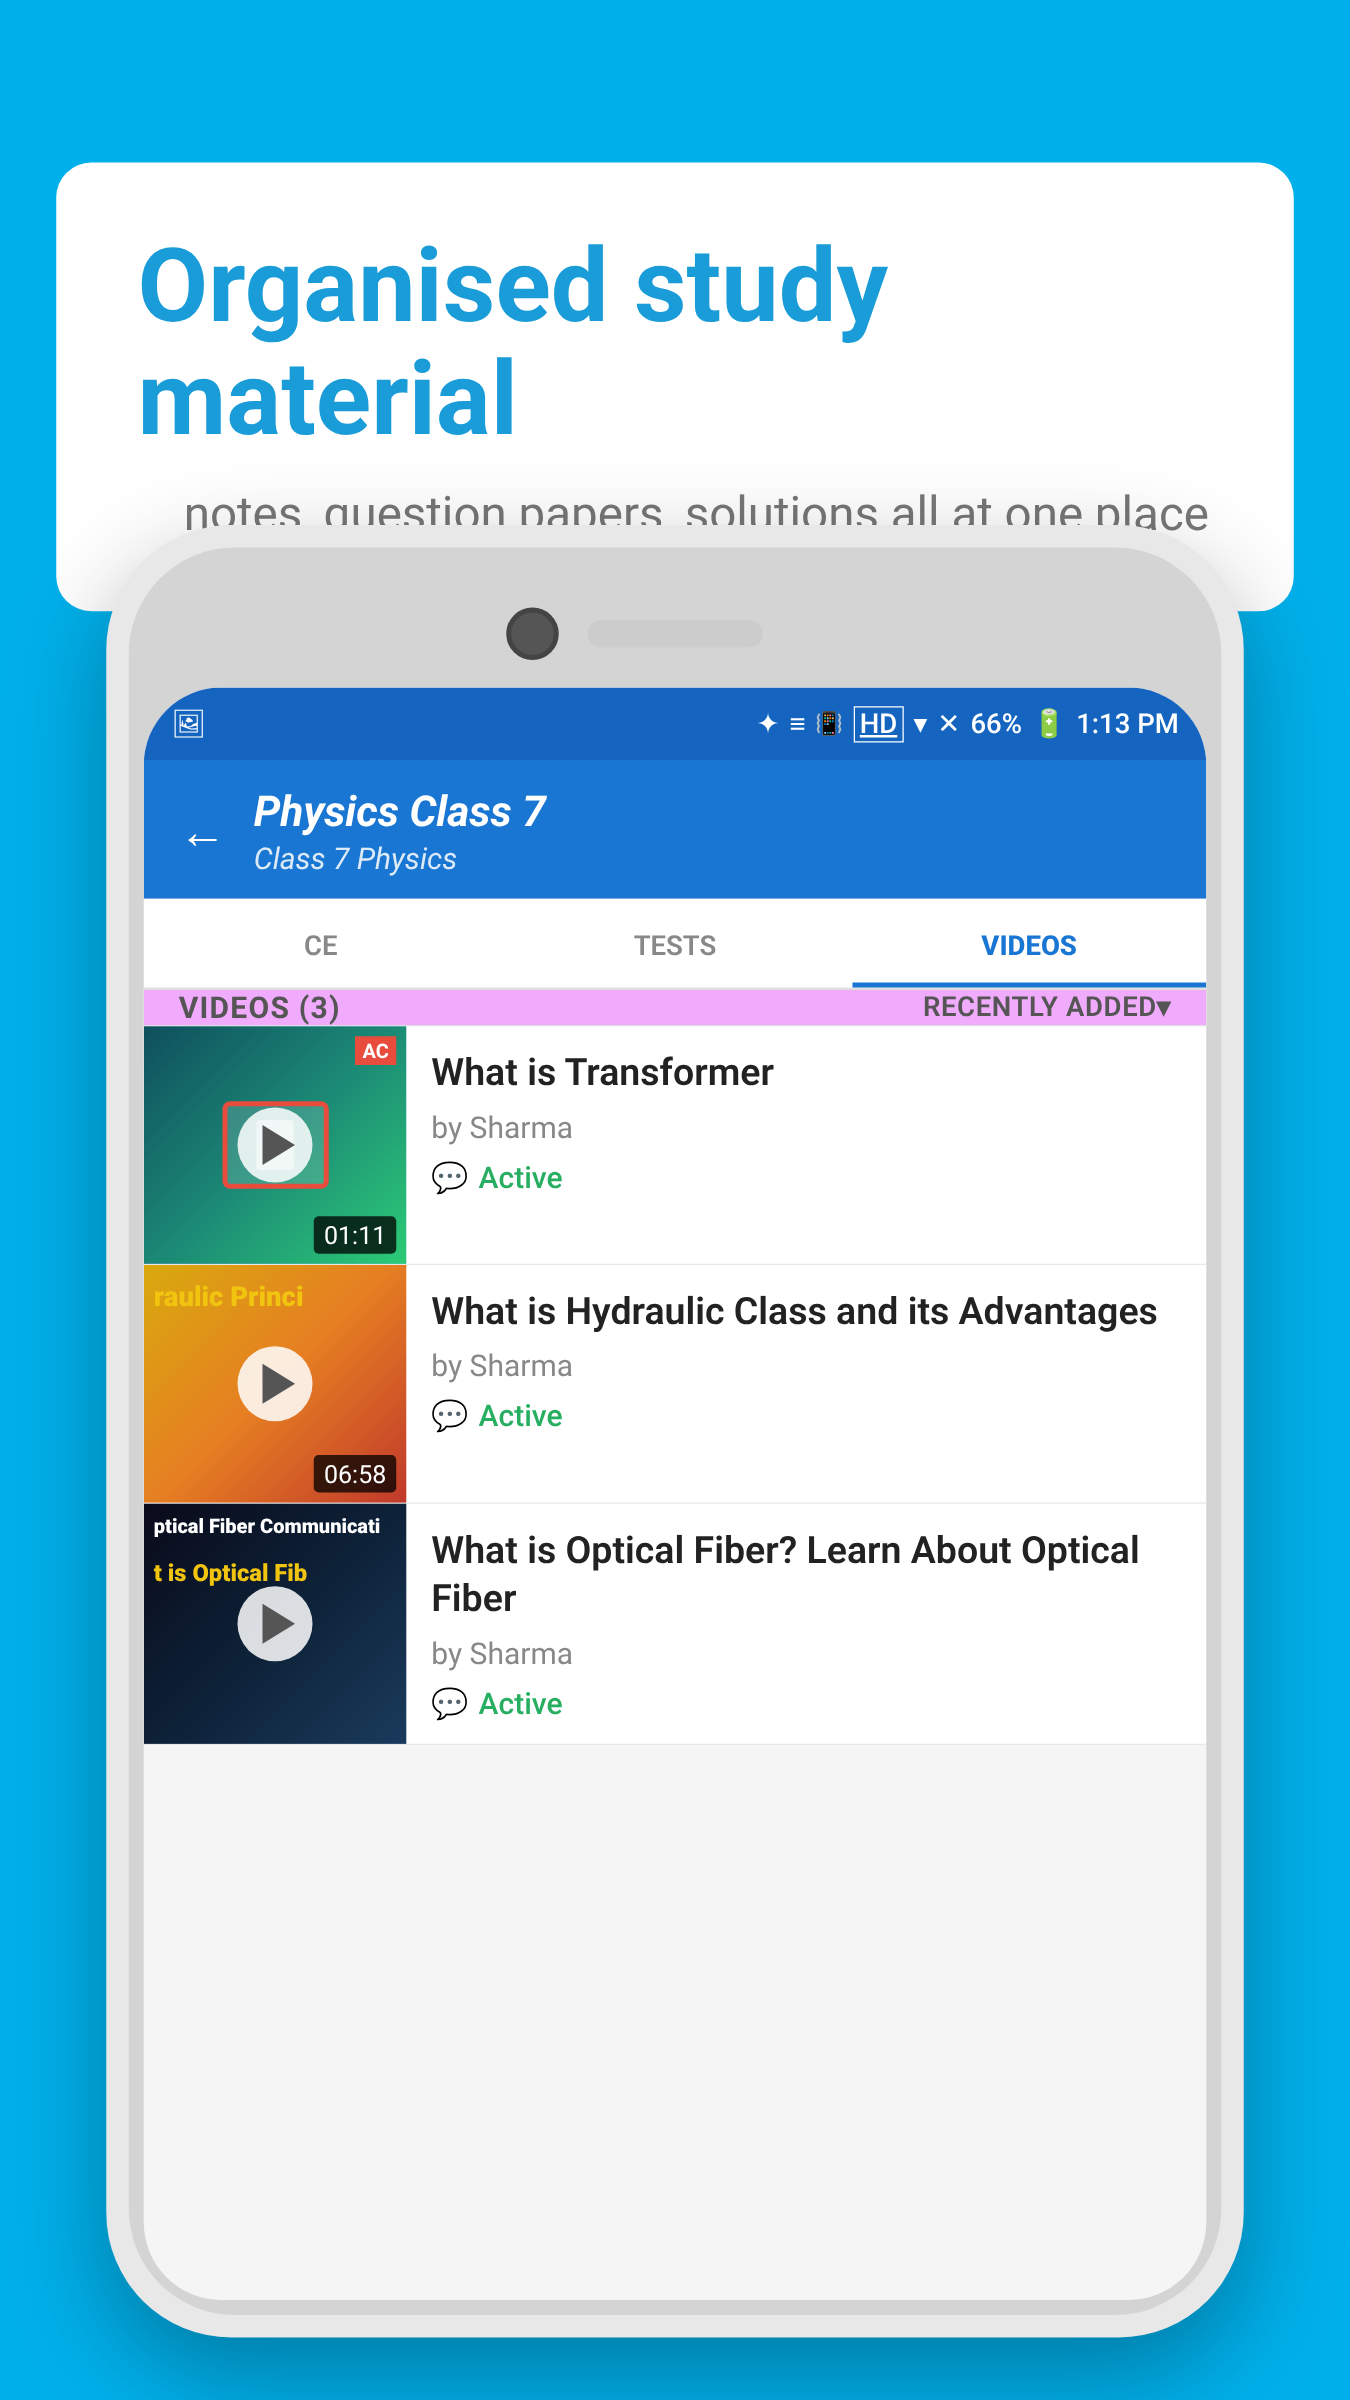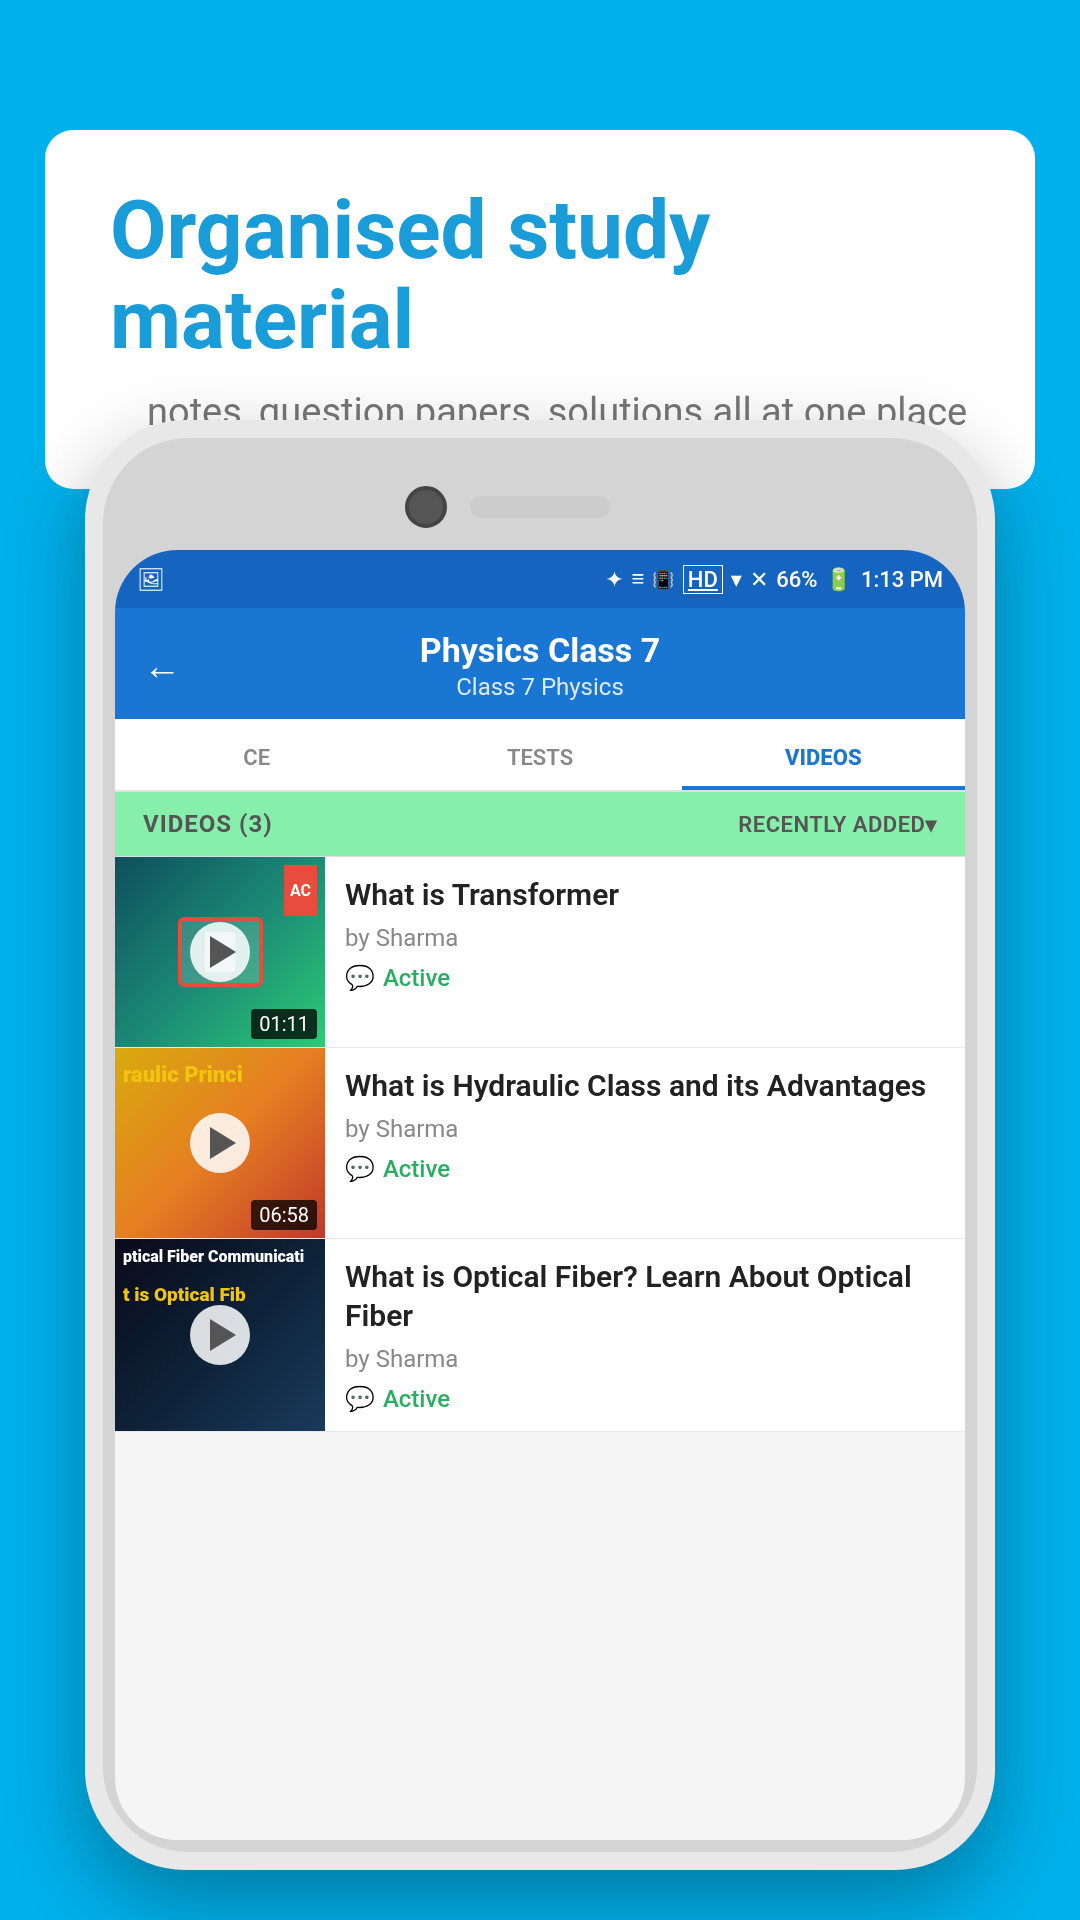--- a/index.html
+++ b/index.html
@@ -152,22 +152,23 @@
 
     .back-btn {
       color: white;
       font-size: 38px;
       margin-right: 22px;
       cursor: pointer;
       line-height: 1;
     }
 
     .app-bar-title {
-      text-align: center;
+      text-align: left;
       flex: 1;
+      font-style: italic;
     }
 
     .app-bar-main {
       color: white;
       font-size: 34px;
       font-weight: 700;
     }
 
     .app-bar-sub {
       color: rgba(255,255,255,0.85);
@@ -202,25 +203,25 @@
       position: absolute;
       bottom: 0;
       left: 0;
       right: 0;
       height: 4px;
       background: #1976d2;
     }
 
     
     .filter-bar {
-      background: #86efac;
+      background: #f0abfc;
       display: flex;
       align-items: center;
       justify-content: space-between;
-      padding: 18px 28px;
+      padding: 0 28px;
       border-bottom: 1px solid #ddd;
     }
 
     .filter-count {
       font-size: 24px;
       font-weight: 700;
       color: #555;
       letter-spacing: 1px;
     }
 
@@ -301,21 +302,21 @@
       border-radius: 4px;
     }
 
     .thumb-label {
       position: absolute;
       top: 8px;
       right: 8px;
       background: #e74c3c;
       color: white;
       font-size: 16px;
-      padding: 16px 6px;
+      padding: 2px 6px;
       font-weight: 700;
     }
 
     .video-info {
       flex: 1;
       padding: 18px 20px;
       display: flex;
       flex-direction: column;
       justify-content: flex-start;
     }

